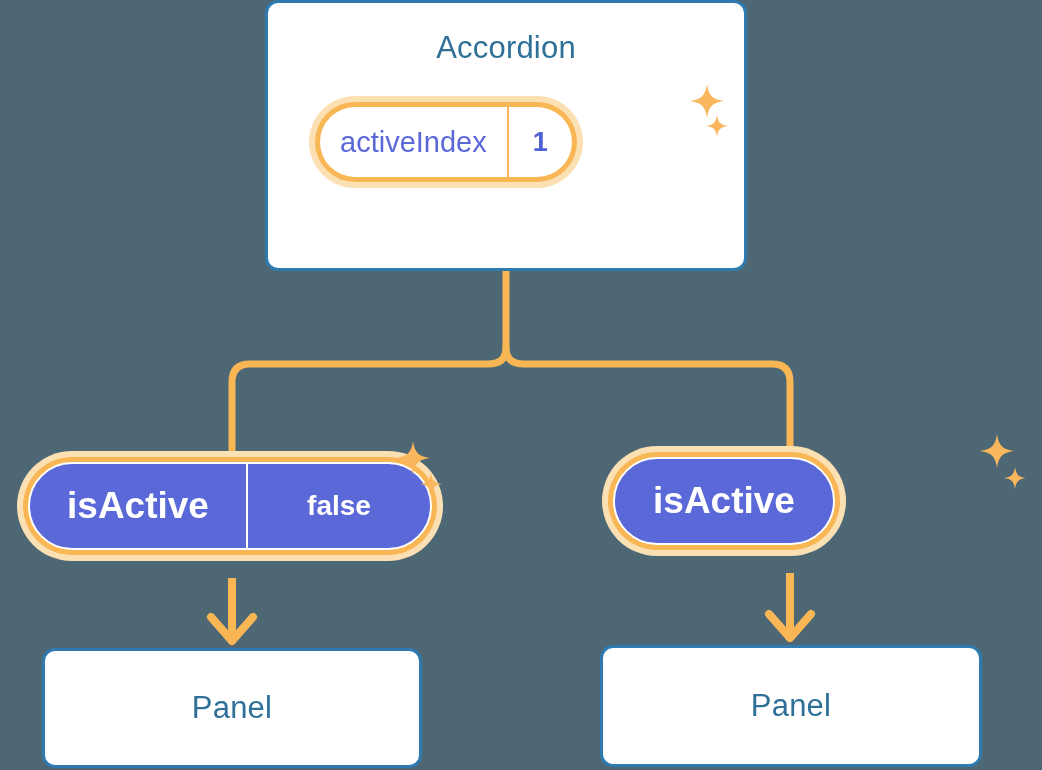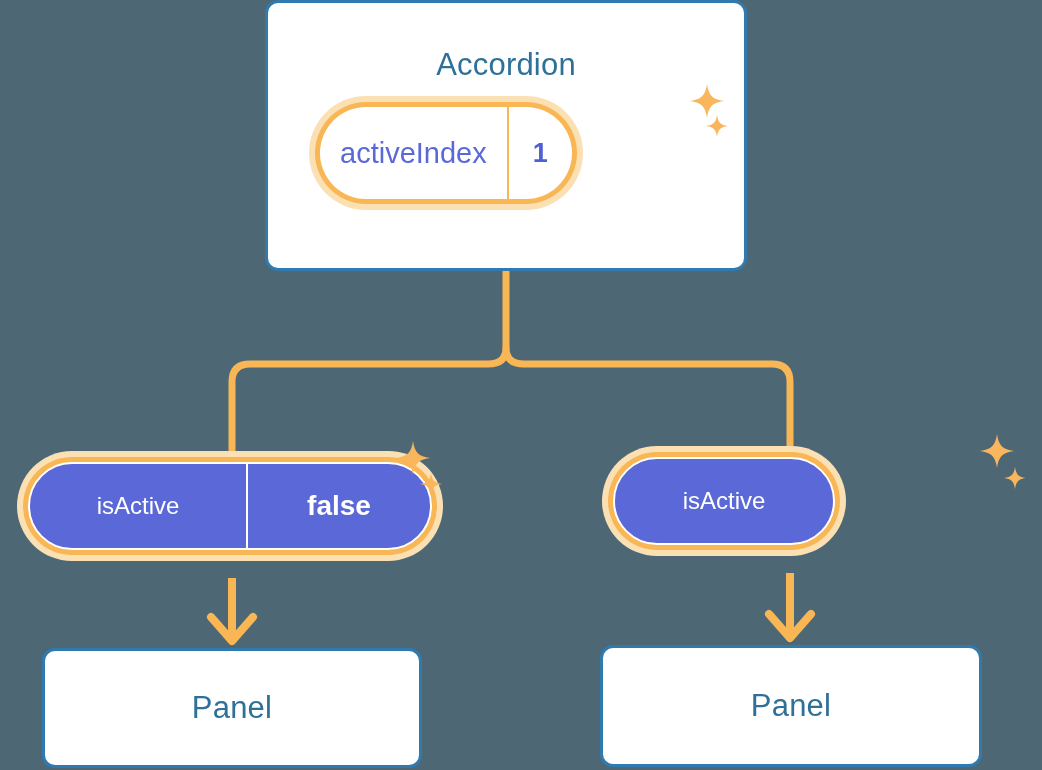--- a/index.html
+++ b/index.html
@@ -48,21 +48,21 @@
     letter-spacing: 0.2px;
     font-weight: 400;
     white-space: nowrap;
   }
 
   #accordion-card {
     left: 265px;
     top: 0px;
     width: 482px;
     height: 271px;
-    padding-top: 44px;
+    padding-top: 27px;
   }
   #panel-card-left {
     left: 42px;
     top: 648px;
     width: 380px;
     height: 120px;
     justify-content: center;
   }
   #panel-card-right {
     left: 600px;
@@ -128,38 +128,38 @@
     border-left: 2px solid #f9b654;
   }
 
   
   .pill-dark .pill-body {
     background: #5b68d8;
     border: 2px solid #ffffff;
   }
   .pill-dark .pill-key {
     color: #ffffff;
-    font-size: 24px;
-    font-weight: 400;
+    font-size: 37px;
+    font-weight: 700;
     padding: 0 22px;
   }
   .pill-dark .pill-val {
     color: #ffffff;
     font-size: 28px;
     font-weight: 700;
     padding: 8px 24px;
     border-left: 2px solid #ffffff;
   }
 
   
   #pill-active-index {
     left: 309px;
     top: 96px;
   }
-  #pill-active-index .pill-body { height: 92px; }
+  #pill-active-index .pill-body { height: 70px; }
 
   #pill-is-active-left {
     left: 17px;
     top: 451px;
   }
   #pill-is-active-left .pill-body { height: 84px; }
   #pill-is-active-left .pill-key { min-width: 172px; }
   #pill-is-active-left .pill-val { min-width: 134px; }
 
   #pill-is-active-right {

